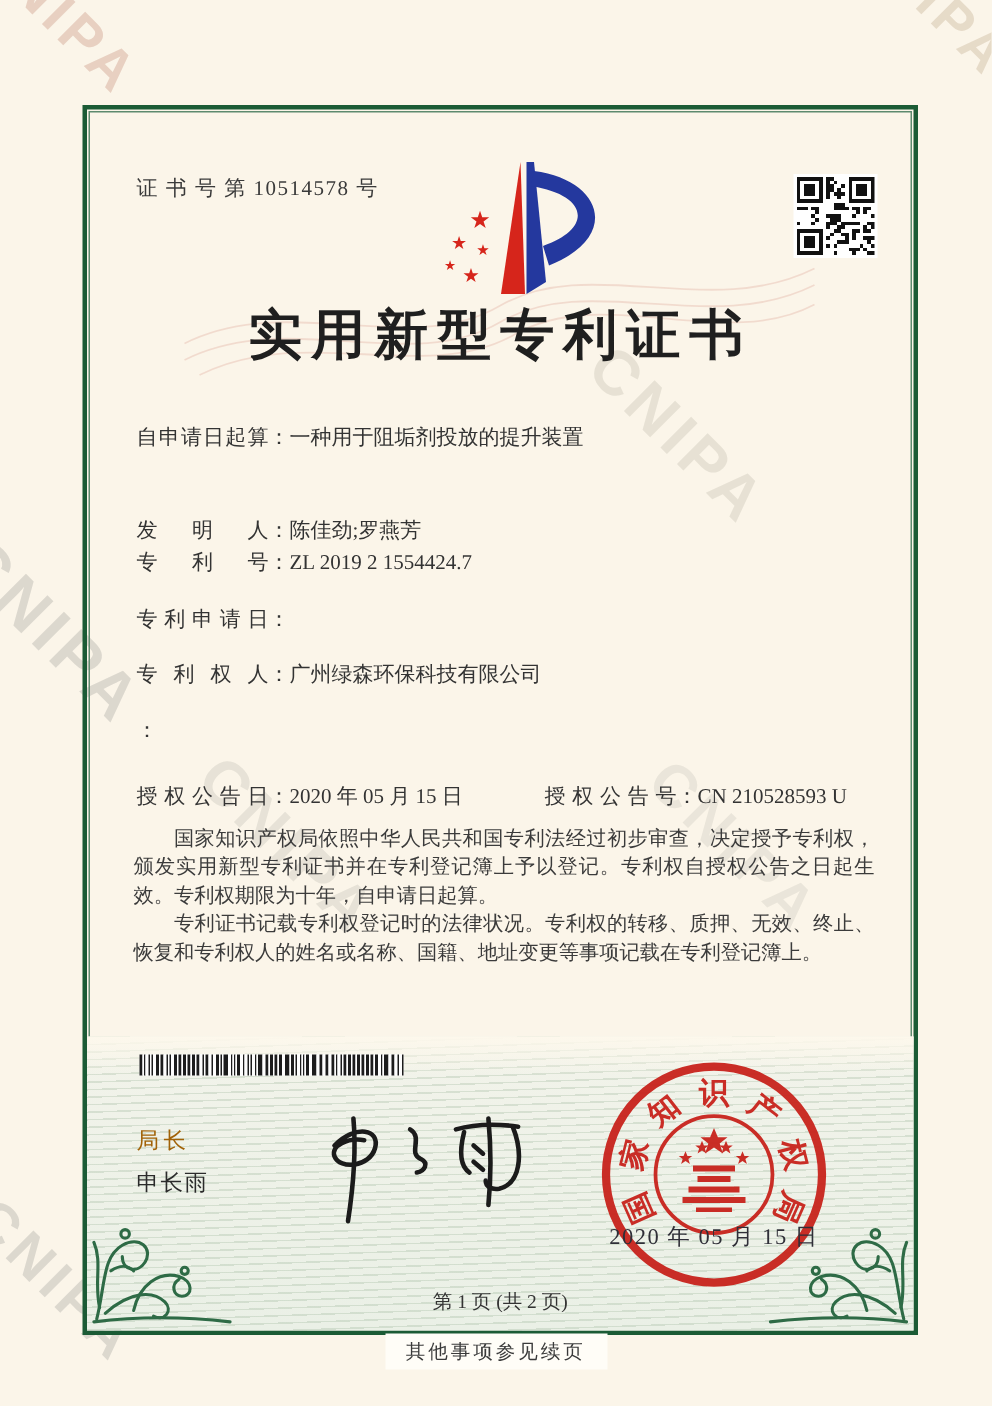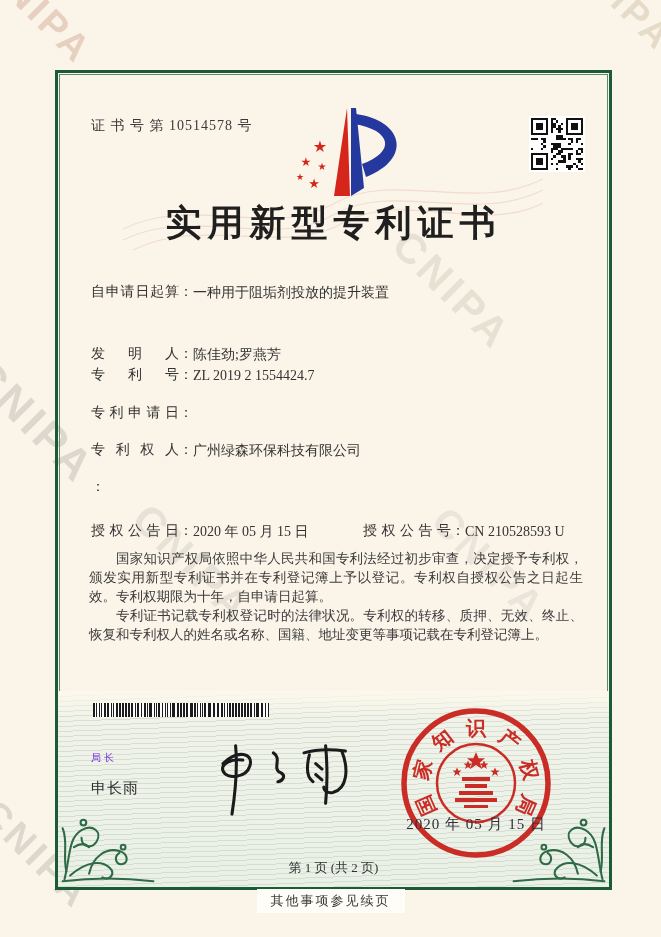--- a/index.html
+++ b/index.html
@@ -49,21 +49,21 @@
     background-image:
       repeating-linear-gradient(178deg, rgba(154,180,152,.30) 0 1px, rgba(0,0,0,0) 1px 5px),
       linear-gradient(#f2f3ea, #eaf0e6);}
   .panel::before{content:"";position:absolute;left:0;right:0;top:0;height:26px;
       background:linear-gradient(#fdf8ec, rgba(253,248,236,0));}
   .barcode{position:absolute;left:35px;top:630px;width:176px;height:14px;background:#fff;
            display:flex;z-index:4;}
   .barcode span{display:inline-block;height:100%;}
   .barcode .b{background:#1c1c1c;}
   .barcode .w{background:#fdfdfd;}
-  .issuer-title{position:absolute;left:33px;top:678px;font-size:10px;letter-spacing:3px;color:#6d28d9;z-index:4;}
+  .issuer-title{position:absolute;left:33px;top:678px;font-size:15px;letter-spacing:3px;color:#a16207;z-index:4;}
   .issuer-name{position:absolute;left:33px;top:706px;font-size:15px;letter-spacing:1px;color:#2b2b2b;z-index:4;}
   .signature{position:absolute;left:138px;top:660px;width:180px;height:92px;z-index:4;}
   .seal{position:absolute;left:338px;top:630px;width:160px;height:160px;z-index:4;opacity:.95;}
   .seal-char{font:bold 20px "Liberation Serif",serif;fill:#c8231c;}
   .seal-date{position:absolute;left:338px;top:742px;width:160px;text-align:center;
              font-size:15px;color:#2f2f38;letter-spacing:1px;z-index:5;}
   .page-info{position:absolute;left:0;top:786px;width:100%;text-align:center;font-size:13px;color:#333;z-index:4;}
   .flourish{position:absolute;width:96px;height:104px;bottom:2px;z-index:3;}
   .fl-left{left:2px;}
   .fl-right{right:2px;transform:scaleX(-1);}

